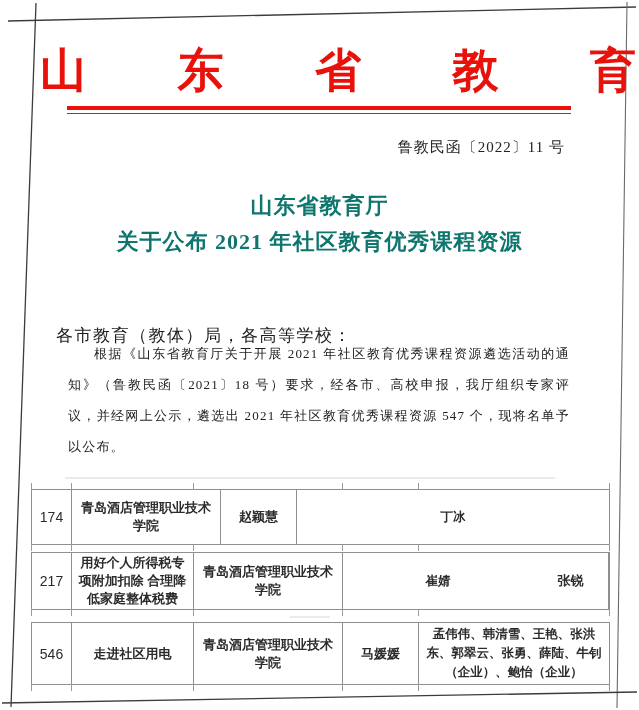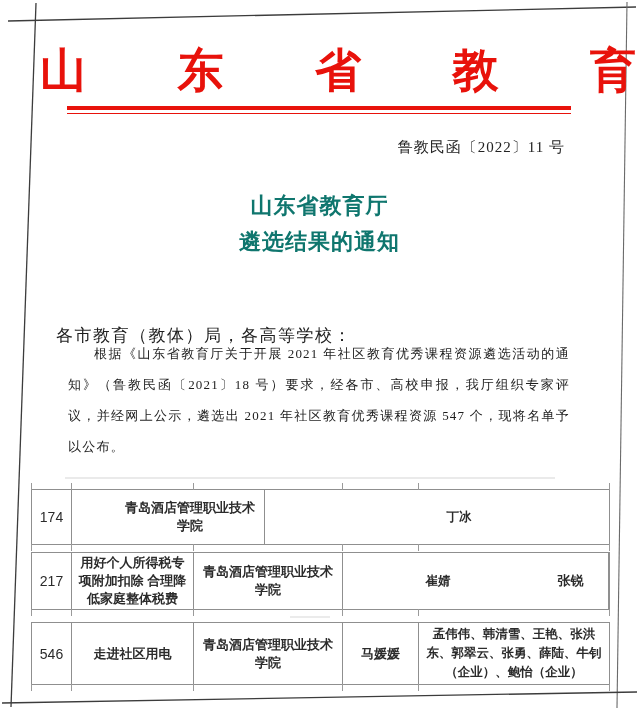--- a/index.html
+++ b/index.html
@@ -70,32 +70,33 @@
     <line x1="2" y1="703" x2="637" y2="692" stroke="#3c3c3c" stroke-width="1.3"></line>
   </svg>
 
   <div class="letterhead">山 东 省 教 育 厅</div>
   <div class="red-rule"></div>
 
   <div class="doc-number">鲁教民函〔2022〕11 号</div>
 
   <div class="notice-title">
     <div>山东省教育厅</div>
-    <div>遴选结果的通知</div>
+    <div>关于公布 2021 年社区教育优秀课程资源</div>
   </div>
 
   <div class="salutation">各市教育（教体）局，各高等学校：</div>
   <div class="paragraph">根据《山东省教育厅关于开展 2021 年社区教育优秀课程资源遴选活动的通知》（鲁教民函〔2021〕18 号）要求，经各市、高校申报，我厅组织专家评议，并经网上公示，遴选出 2021 年社区教育优秀课程资源 547 个，现将名单予以公布。</div>
 
   <div class="smudge" style="top:477px;left:65px;width:490px;height:2px;opacity:.55;"></div>
   <div class="smudge" style="top:616px;left:290px;width:40px;height:2px;opacity:.5;"></div>
 
-  <div class="trow" style="top:489px;height:56px;gap:44px;">
+  <div class="trow" style="top:489px;height:56px;">
     <div class="cell c1">174</div>
     <div class="cell c3">青岛酒店管理职业技术学院</div>
+    <div class="cell c4">赵颖慧</div>
     <div class="cell c5">丁冰</div>
     <i class="stub above s0"></i>
       <i class="stub above s1"></i>
       <i class="stub above s2"></i>
     <i class="stub above s3"></i>
       <i class="stub above s4"></i>
       <i class="stub above s5"></i>
     <i class="stub s0"></i>
       <i class="stub s1"></i>
       <i class="stub s2"></i>

